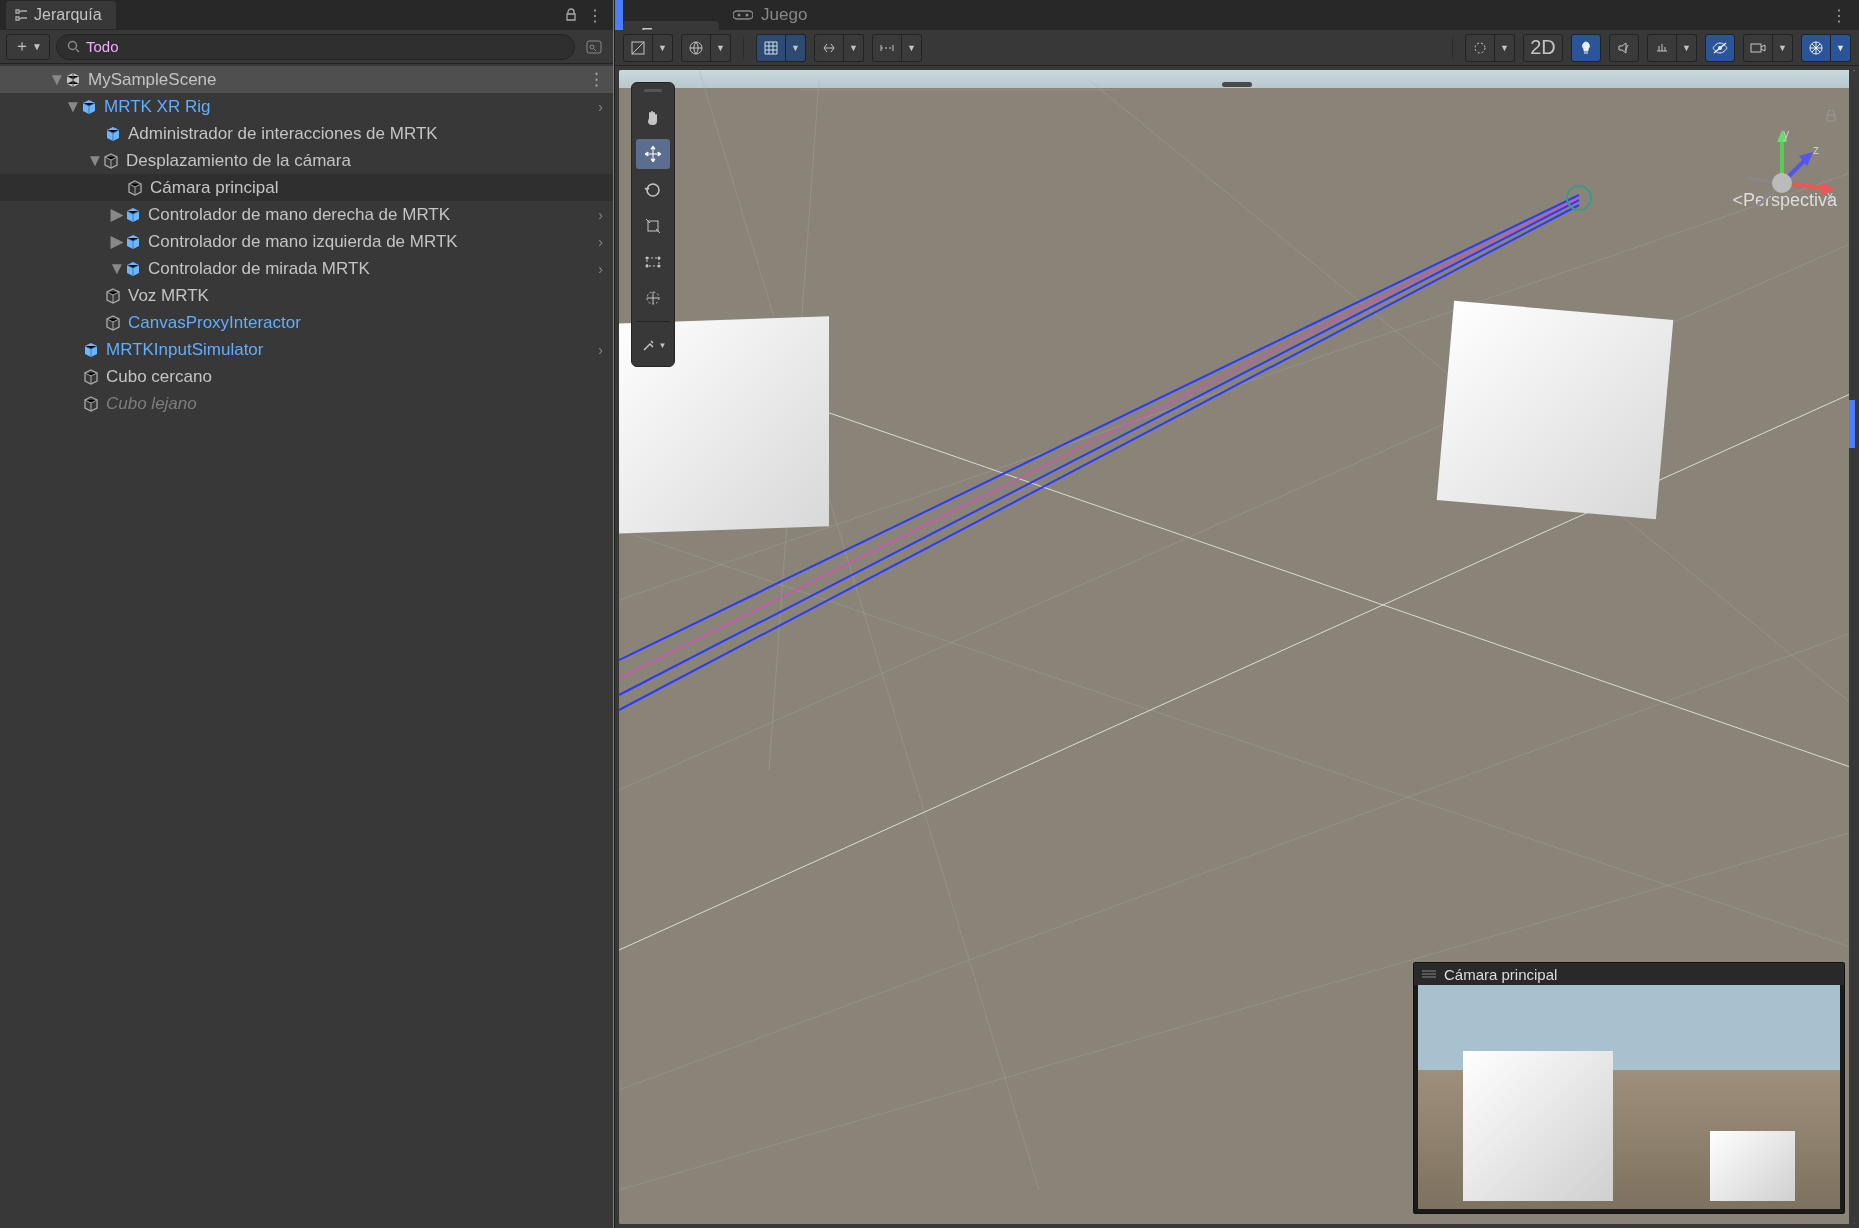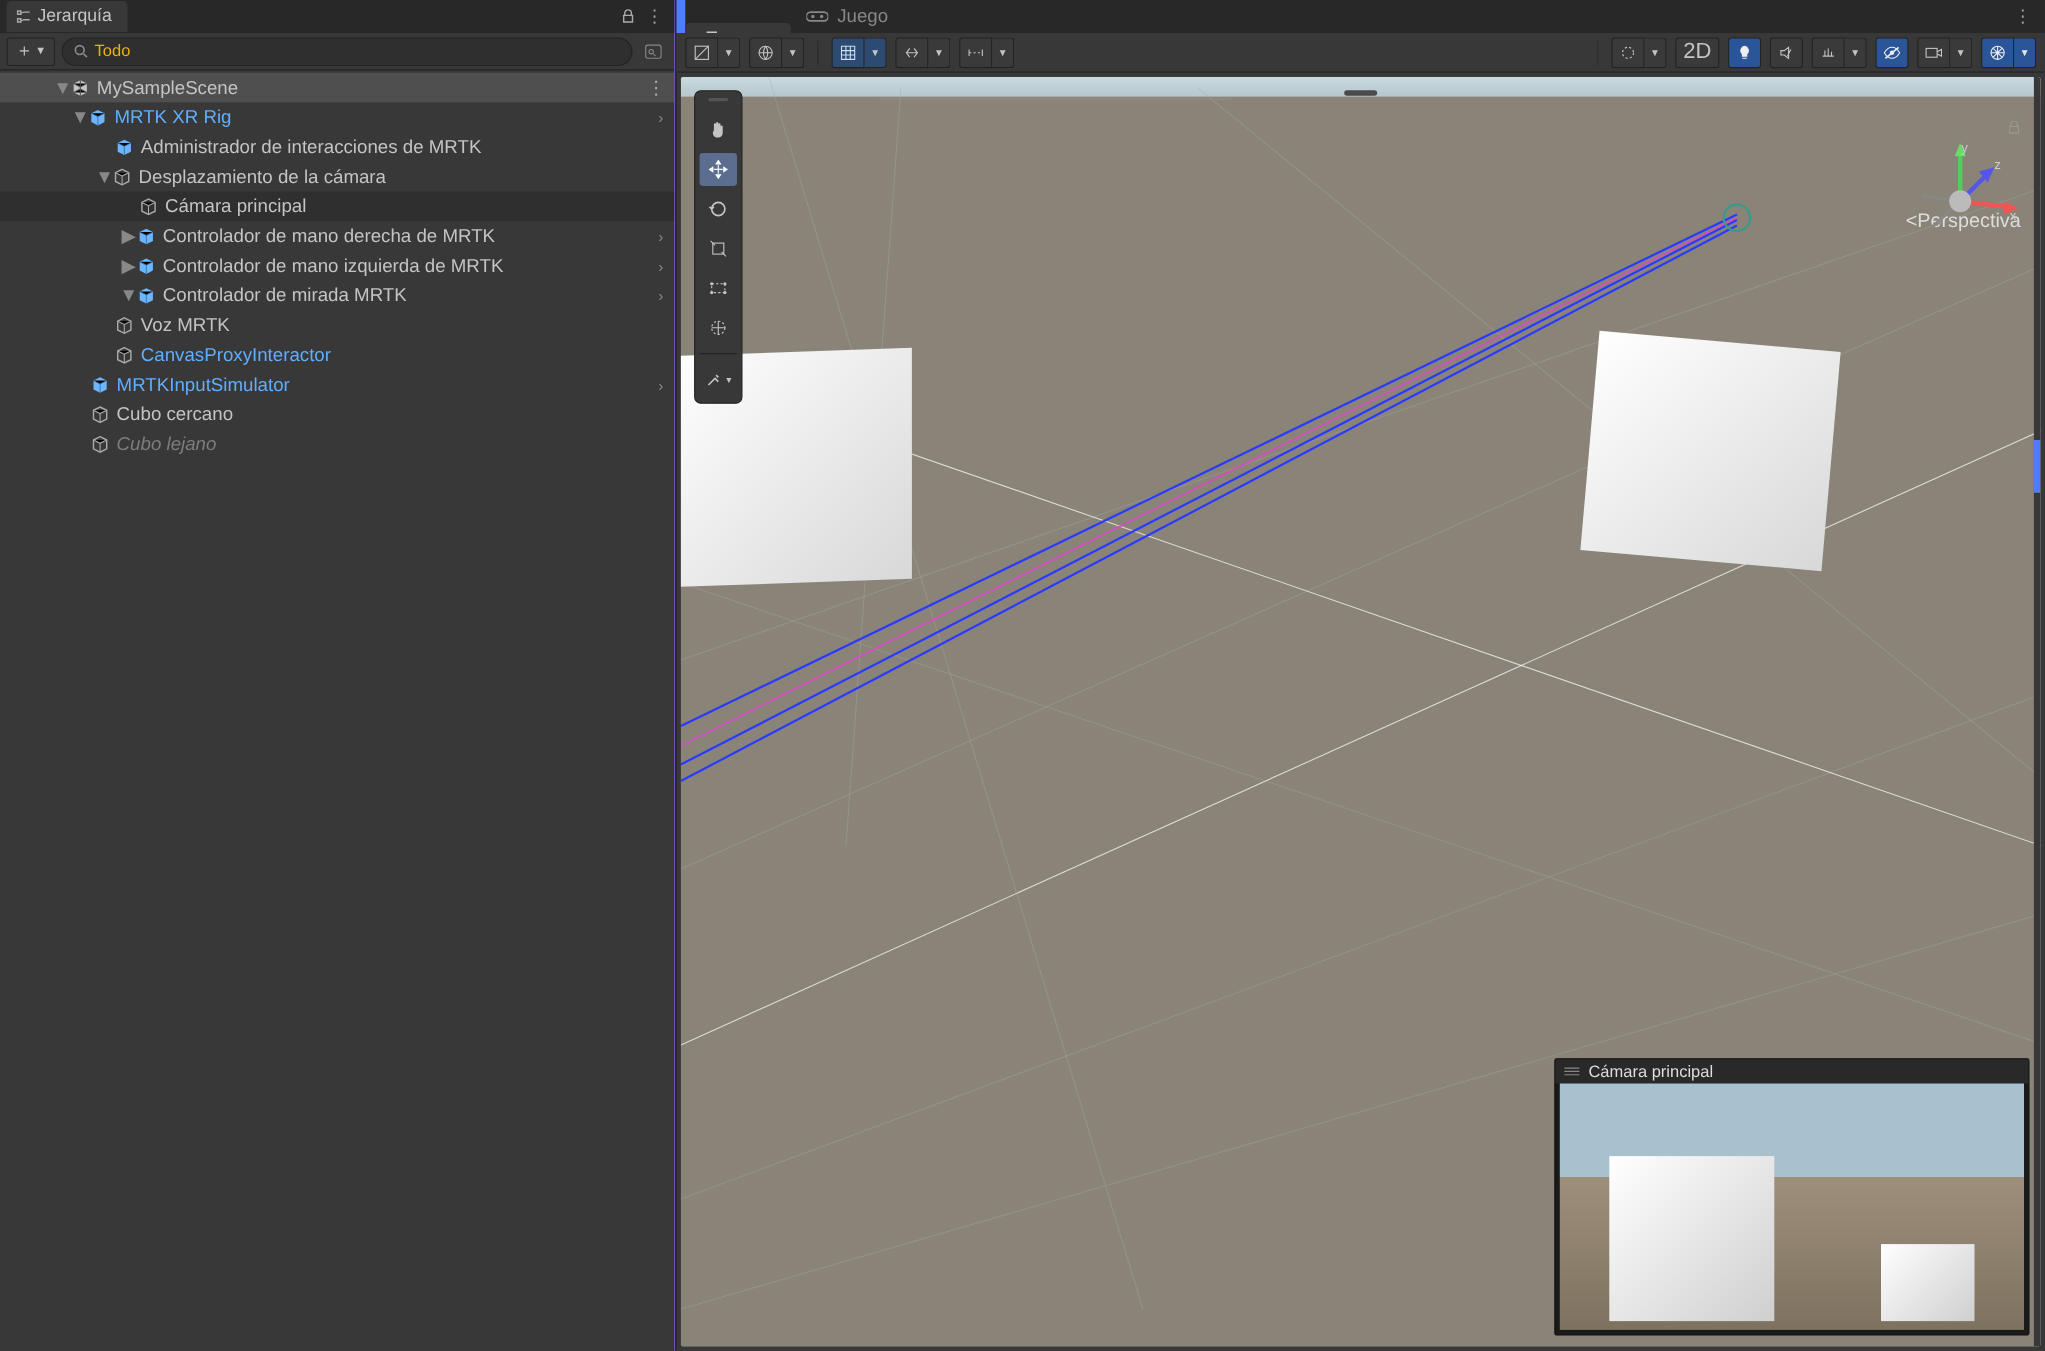--- a/index.html
+++ b/index.html
@@ -7,21 +7,21 @@
 .root { display: flex; width: 100%; height: 100%; }
 
 
 .hierarchy { width: 614px; background: #383838; display: flex; flex-direction: column; border-right: 1px solid #8b5cf6; }
 .hierarchy-tabbar { height: 30px; background: #282828; display: flex; align-items: center; padding: 0 6px; }
 .hierarchy-tab { background: #383838; height: 28px; display: flex; align-items: center; padding: 0 14px 0 8px; border-top-left-radius: 4px; border-top-right-radius: 4px; gap: 6px; font-size: 16px; color: #c4c4c4; }
 .hierarchy-tabbar .spacer { flex: 1; }
 .hierarchy-tabbar .iconbtn { width: 24px; height: 24px; display: flex; align-items: center; justify-content: center; color: #a0a0a0; }
 .hierarchy-toolbar { height: 34px; display: flex; align-items: center; padding: 0 6px; gap: 6px; border-bottom: 1px solid #232323; }
 .add-btn { width: 44px; height: 26px; background: #3a3a3a; border: 1px solid #232323; border-radius: 3px; display: flex; align-items: center; justify-content: center; gap: 2px; color: #c4c4c4; }
-.search-box { flex: 1; height: 26px; background: #2f2f2f; border: 1px solid #232323; border-radius: 13px; display: flex; align-items: center; padding: 0 10px; gap: 6px; color: #eab308; font-size: 15px; }
+.search-box { flex: 1; height: 26px; background: #2f2f2f; border: 1px solid #232323; border-radius: 13px; display: flex; align-items: center; padding: 0 10px; gap: 6px; color: #f0abfc; font-size: 15px; }
 .search-right { width: 26px; height: 26px; display:flex; align-items:center; justify-content:center; }
 .tree { flex: 1; overflow: auto; padding-top: 2px; }
 .tree-row { height: 27px; display: flex; align-items: center; font-size: 17px; color: #c4c4c4; white-space: nowrap; }
 .tree-row.scene { background: #4f4f4f; }
 .tree-row.selected { background: #2f2f2f; }
 .tree-row .indent { display: inline-block; }
 .tree-row .expander { width: 14px; height: 14px; display: inline-flex; align-items: center; justify-content: center; color: #888; }
 .tree-row .go-icon { width: 18px; height: 18px; margin-right: 6px; display:inline-flex; align-items:center; justify-content:center; }
 .tree-row .tail { margin-left: auto; padding-right: 10px; color: #888; font-size: 14px; }
 .prefab { color: #5faeff; }

